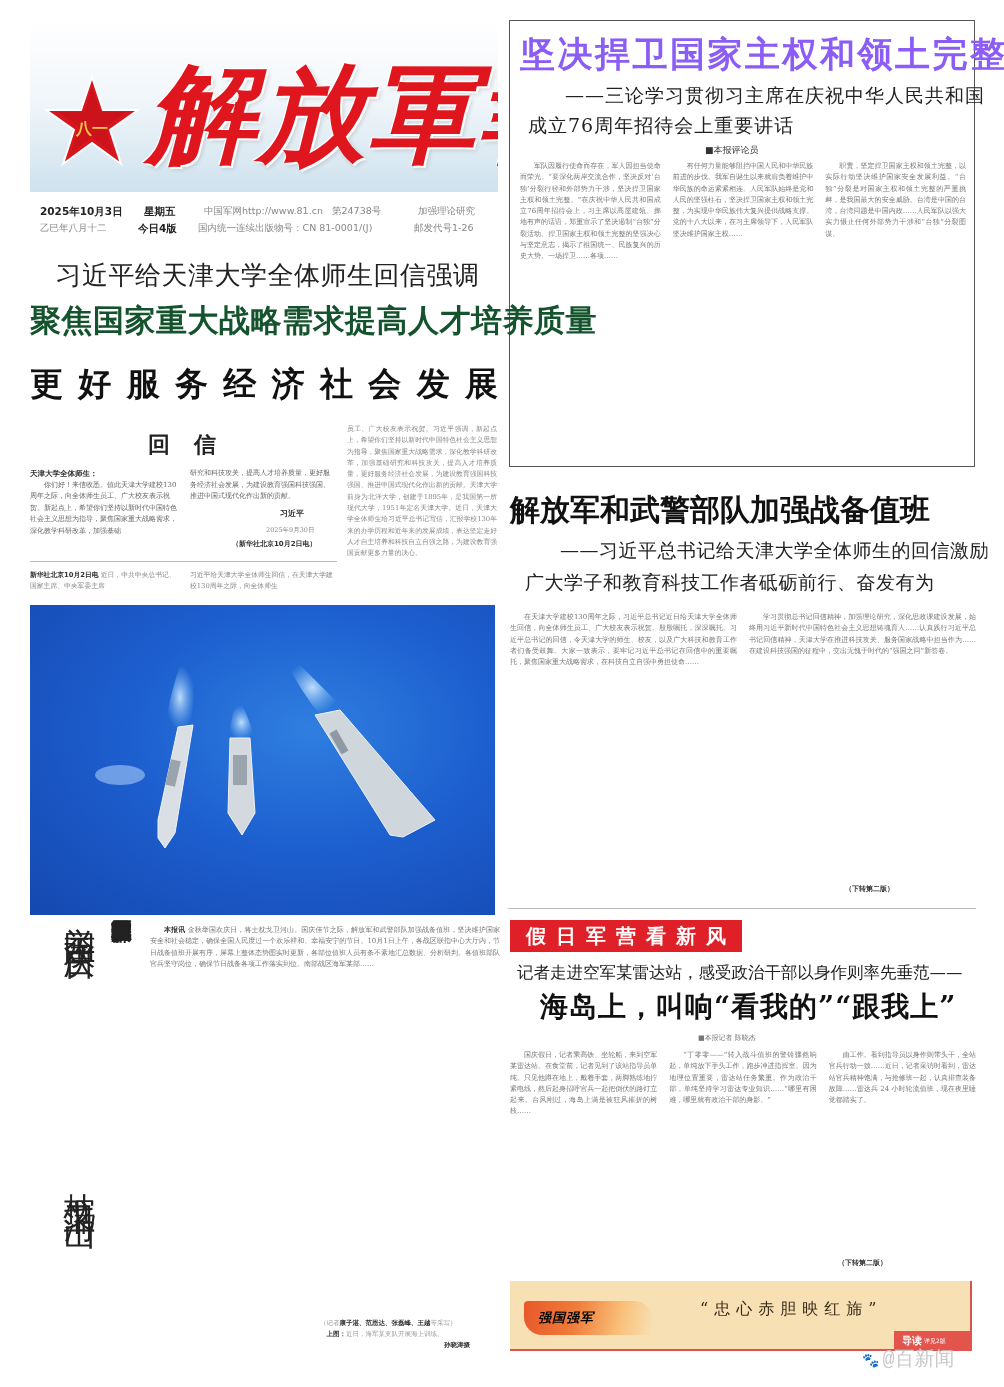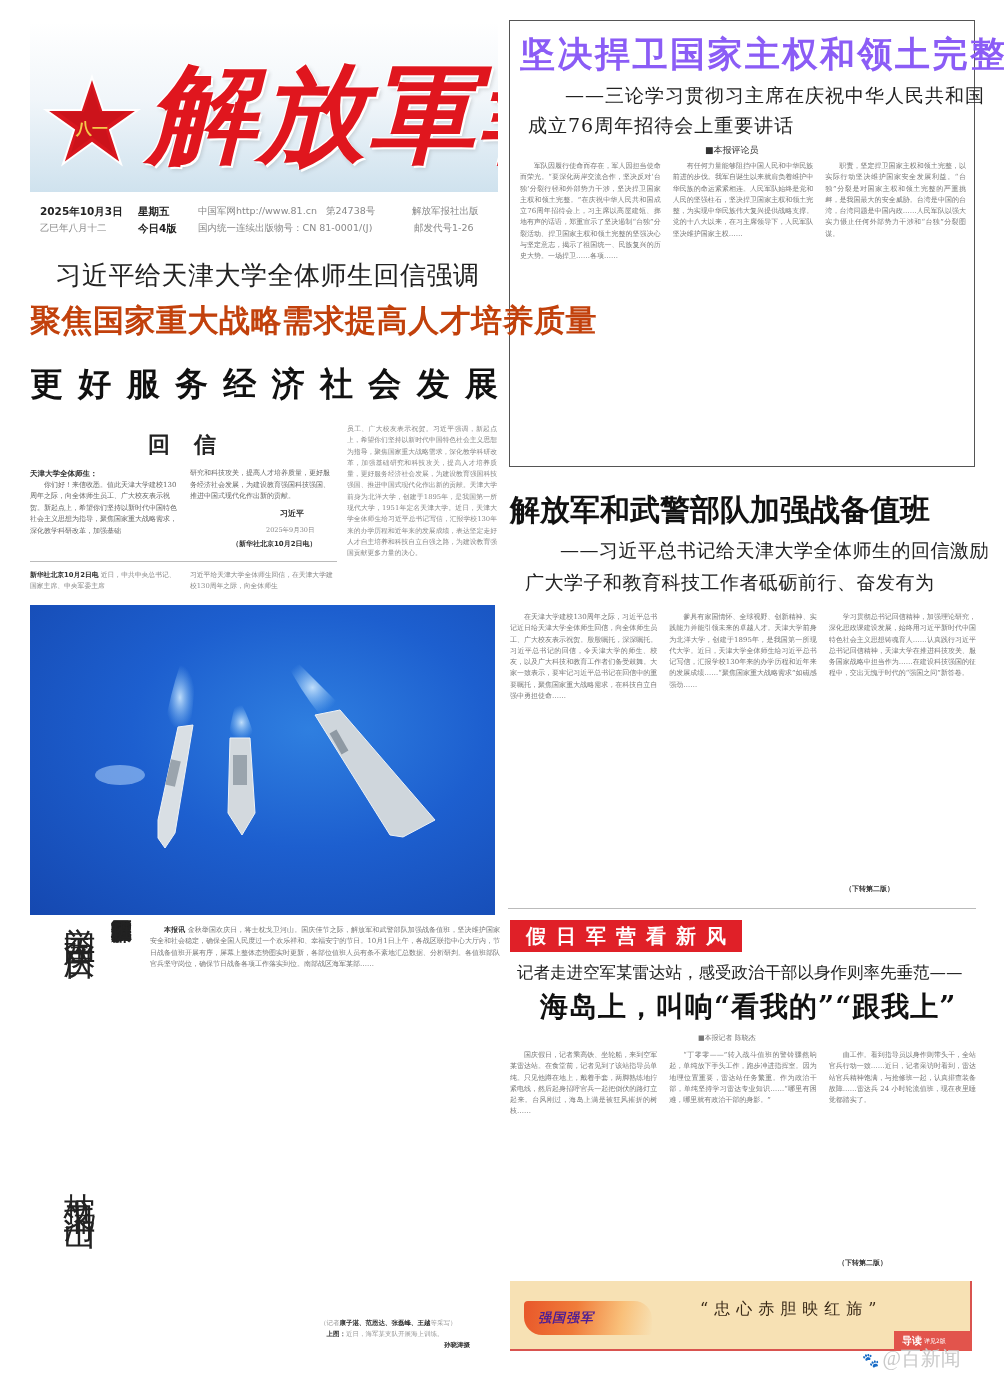--- a/index.html
+++ b/index.html
@@ -30,21 +30,21 @@
   .commentary .byline { position: absolute; left: 195px; top: 123px; font-size: 9px; color: #333; white-space: nowrap; }
 
   .textcols { display: flex; gap: 12px; }
   .textcol { flex: 1; font-size: 7px; line-height: 11.3px; color: #777; text-align: justify; overflow: hidden; }
   .textcol p { text-indent: 2em; }
 
   
   .lead-kicker { left: 40px; top: 258px; width: 455px; font-family: "DejaVu Sans", sans-serif; font-size: 26px;
     color: #222; text-align: center; white-space: nowrap; letter-spacing: 0.5px; }
   .lead-h1 { left: 30px; top: 300px; width: 468px; font-family: Liberation Sans, sans-serif; font-size: 31px;
-    font-weight: bold; color: #c2410c; white-space: nowrap; letter-spacing: 0.5px; }
+    font-weight: bold; color: #14532d; white-space: nowrap; letter-spacing: 0.5px; }
   .lead-h2 { left: 30px; top: 362px; width: 468px; font-family: "DejaVu Sans", sans-serif; font-size: 33px;
     font-weight: bold; color: #111; display: flex; justify-content: space-between; }
 
   .letter-title { left: 148px; top: 430px; font-size: 22px; font-weight: bold; letter-spacing: 24px; color: #222; }
 
   .letter-left { left: 30px; top: 468px; width: 150px; font-size: 7px; line-height: 11.5px; color: #666; }
   .letter-left .salute { font-family: "DejaVu Sans", sans-serif; font-weight: bold; color: #333; font-size: 7.5px; }
   .letter-mid { left: 190px; top: 468px; width: 145px; font-size: 7px; line-height: 11.5px; color: #666; }
   .letter-sign { left: 280px; top: 508px; font-family: "DejaVu Sans", sans-serif; font-size: 8px; font-weight: bold; color: #333; }
   .letter-date { left: 266px; top: 526px; font-size: 6.5px; color: #888; }
@@ -91,48 +91,48 @@
   .art3-text { left: 510px; top: 1050px; width: 466px; height: 215px; }
   .art3-cont { left: 838px; top: 1258px; font-family: "DejaVu Sans", sans-serif; font-size: 7px; font-weight: bold; color: #333; }
 
   
   .promo { left: 510px; top: 1281px; width: 462px; height: 70px; background: #f7e1b4; border-bottom: 2px solid #d9534f;
     border-right: 2px solid #d9534f; }
   .promo .ribbon { position: absolute; left: 14px; top: 20px; width: 128px; height: 34px;
     background: linear-gradient(100deg, #e8572a 0%, #f07c3a 40%, #f9c07a 75%, rgba(247,225,180,0) 100%);
     border-radius: 4px 18px 4px 18px; }
   .promo .ribbon-text { position: absolute; left: 28px; top: 28px; font-family: "DejaVu Sans", sans-serif;
-    font-size: 13px; font-weight: bold; color: #4c1d95; font-style: italic; letter-spacing: 1px; }
+    font-size: 13px; font-weight: bold; color: #000000; font-style: italic; letter-spacing: 1px; }
   .promo .quote { position: absolute; left: 190px; top: 18px; font-size: 16px; font-weight: normal; color: #3a2a18; letter-spacing: 6px; white-space: nowrap; }
   .promo .tag { position: absolute; right: -2px; bottom: -2px; width: 78px; height: 20px; background: #e2544c; color: #fff;
     font-family: "DejaVu Sans", sans-serif; font-size: 10px; font-weight: bold; display: flex; align-items: center; padding-left: 8px; }
   .promo .tag small { font-size: 6px; font-weight: normal; margin-left: 2px; }
 
-  .watermark { left: 862px; top: 1345px; font-family: Liberation Serif, serif; font-size: 20px; color: #c9c9c9; white-space: nowrap; }
+  .watermark { left: 862px; top: 1345px; font-family: Liberation Mono, monospace; font-size: 20px; color: #c9c9c9; white-space: nowrap; }
   .watermark .paw { font-size: 14px; margin-right: 3px; }
 </style>
 </head>
 <body>
 
 <div class="abs masthead">
   <svg class="star" viewBox="0 0 100 100">
     <polygon points="50,5 61,38 96,38 68,58 79,92 50,71 21,92 32,58 4,38 39,38" fill="#d8161e" stroke="#fff" stroke-width="2"></polygon>
     <polygon points="50,15 58,40 84,40 63,55 71,81 50,65 29,81 37,55 16,40 42,40" fill="#b80f16" opacity="0.35"></polygon>
     <text x="50" y="62" font-size="16" text-anchor="middle" fill="#f5c84a" font-weight="bold" font-family="DejaVu Sans, sans-serif">八一</text>
   </svg>
   <div class="title">解放軍報</div>
 </div>
 
 <div class="abs dateline">
   <div class="row">
     <span class="bold" style="width:90px">2025年10月3日</span>
-    <span class="bold" style="width:60px;margin-left:8px">星期五</span>
+    <span class="bold" style="width:60px;margin-left:14px">星期五</span>
     <span style="width:118px">中国军网http://www.81.cn</span>
     <span style="width:78px;margin-left:10px">第24738号</span>
-    <span style="margin-left:8px">解放军报社出版</span>
+    <span style="margin-left:8px">加强理论研究</span>
   </div>
   <div class="row">
     <span style="width:90px">乙巳年八月十二</span>
     <span class="bold" style="width:60px;margin-left:8px">今日4版</span>
     <span style="width:212px">国内统一连续出版物号：CN 81-0001/(J)</span>
     <span style="margin-left:4px">邮发代号1-26</span>
   </div>
 </div>
 
 <div class="abs commentary">
@@ -230,23 +230,20 @@
 </div>
 
 <div class="abs art2-h1">解放军和武警部队加强战备值班</div>
 <div class="abs art2-sub1">——习近平总书记给天津大学全体师生的回信激励</div>
 <div class="abs art2-sub2">广大学子和教育科技工作者砥砺前行、奋发有为</div>
 <div class="abs art2-text textcols">
   <div class="textcol">
       <p>在天津大学建校130周年之际，习近平总书记近日给天津大学全体师生回信，向全体师生员工、广大校友表示祝贺。殷殷嘱托，深深嘱托。习近平总书记的回信，令天津大学的师生、校友，以及广大科技和教育工作者们备受鼓舞。大家一致表示，要牢记习近平总书记在回信中的重要嘱托，聚焦国家重大战略需求，在科技自立自强中勇担使命……</p>
     </div>
   <div class="textcol">
-      <p>爹具有家国情怀、全球视野、创新精神、实践能力并能引领未来的卓越人才。天津大学前身为北洋大学，创建于1895年，是我国第一所现代大学。近日，天津大学全体师生给习近平总书记写信，汇报学校130年来的办学历程和近年来的发展成绩……“聚焦国家重大战略需求”如磁感强劲……</p>
-    </div>
-  <div class="textcol">
       <p>学习贯彻总书记回信精神，加强理论研究，深化思政课建设发展，始终用习近平新时代中国特色社会主义思想铸魂育人……认真践行习近平总书记回信精神，天津大学在推进科技攻关、服务国家战略中担当作为……在建设科技强国的征程中，交出无愧于时代的“强国之问”新答卷。</p>
     </div>
 </div>
 <div class="abs art2-cont">（下转第二版）</div>
 <div class="abs divider2"></div>
 
 <div class="abs banner">假日军营看新风</div>
 <div class="abs art3-kicker">记者走进空军某雷达站，感受政治干部以身作则率先垂范——</div>
 <div class="abs art3-h1">海岛上，叫响“看我的”“跟我上”</div>
 <div class="abs art3-byline">■本报记者  陈晓杰</div>

